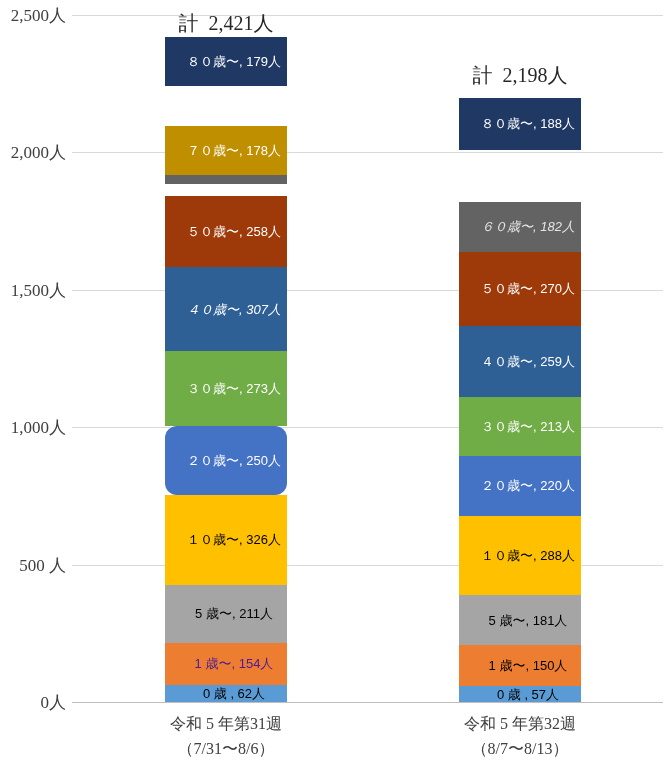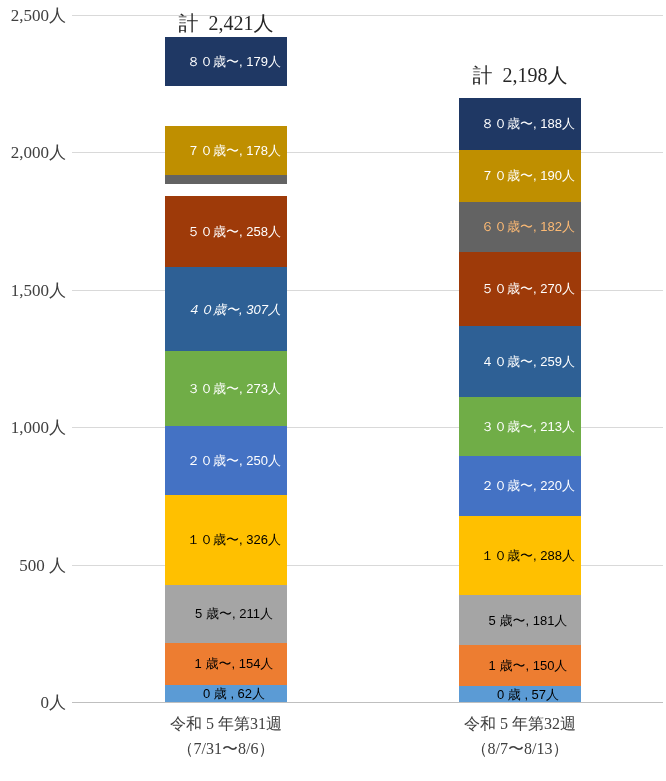--- a/index.html
+++ b/index.html
@@ -98,29 +98,29 @@
       <div class="ytick" style="top: 289.8px;">1,500人</div>
       <div class="ytick" style="top: 152.4px;">2,000人</div>
       <div class="ytick" style="top: 15px;">2,500人</div>
     </div>
   <div id="bars">
       <div class="bar" style="left: 165px; top: 15px; height: 687px;">
         <div class="seg" style="top: 669.962px; height: 17.0376px; background: rgb(91, 155, 213);">
           <span class="seg-label" style="color: rgb(0, 0, 0);">0 歳 , 62人</span>
         </div>
         <div class="seg" style="top: 627.643px; height: 42.3192px; background: rgb(237, 125, 49);">
-          <span class="seg-label" style="color: #000000;">1 歳〜, 154人</span>
+          <span class="seg-label" style="color: #4c1d95;">1 歳〜, 154人</span>
         </div>
         <div class="seg" style="top: 569.66px; height: 57.9828px; background: rgb(165, 165, 165);">
           <span class="seg-label" style="color: rgb(0, 0, 0);">5 歳〜, 211人</span>
         </div>
         <div class="seg" style="top: 480.076px; height: 89.5848px; background: rgb(255, 192, 0);">
           <span class="seg-label" style="color: rgb(0, 0, 0);">１０歳〜, 326人</span>
         </div>
-        <div class="seg" style="top: 411.376px; height: 68.7px; background: rgb(68, 114, 196);">
+        <div class="seg" style="top: 411.376px; height: 68.7px; background: rgb(68, 114, 196); border-radius: 12px;">
           <span class="seg-label" style="color: rgb(255, 255, 255);">２０歳〜, 250人</span>
         </div>
         <div class="seg" style="top: 336.355px; height: 75.0204px; background: rgb(112, 173, 71);">
           <span class="seg-label" style="color: rgb(255, 255, 255);">３０歳〜, 273人</span>
         </div>
         <div class="seg" style="top: 251.992px; height: 84.3636px; background: rgb(46, 96, 149);">
           <span class="seg-label" style="color: rgb(255, 255, 255); font-style: italic;">４０歳〜, 307人</span>
         </div>
         <div class="seg" style="top: 181.093px; height: 70.8984px; background: rgb(158, 58, 9);">
           <span class="seg-label" style="color: rgb(255, 255, 255); text-align: right;">５０歳〜, 258人</span>
@@ -154,24 +154,21 @@
         <div class="seg" style="top: 382.247px; height: 58.5324px; background: rgb(112, 173, 71);">
           <span class="seg-label" style="color: rgb(255, 255, 255);">３０歳〜, 213人</span>
         </div>
         <div class="seg" style="top: 311.074px; height: 71.1732px; background: rgb(46, 96, 149);">
           <span class="seg-label" style="color: rgb(255, 255, 255);">４０歳〜, 259人</span>
         </div>
         <div class="seg" style="top: 236.878px; height: 74.196px; background: rgb(158, 58, 9);">
           <span class="seg-label" style="color: rgb(255, 255, 255);">５０歳〜, 270人</span>
         </div>
         <div class="seg" style="top: 186.864px; height: 50.0136px; background: rgb(99, 99, 99);">
-          <span class="seg-label" style="color: #fdba74;">６０歳〜, 182人</span>
-        </div>
-        <div class="seg" style="top: 134.652px; height: 52.212px; background: rgb(191, 143, 0);">
-          <span class="seg-label" style="color: rgb(255, 255, 255);">７０歳〜, 190人</span>
+          <span class="seg-label" style="color: #e5e5e5; font-style: italic;">６０歳〜, 182人</span>
         </div>
         <div class="seg" style="top: 82.9896px; height: 51.6624px; background: rgb(31, 56, 100);">
           <span class="seg-label" style="color: rgb(255, 255, 255);">８０歳〜, 188人</span>
         </div>
       </div>
     </div>
   <div id="totals">
       <div class="total" style="top: 10px; left: 126px;"><span class="total-word">計</span><span>2,421人</span></div>
       <div class="total" style="top: 62px; left: 420px;"><span class="total-word">計</span><span>2,198人</span></div>
     </div>

